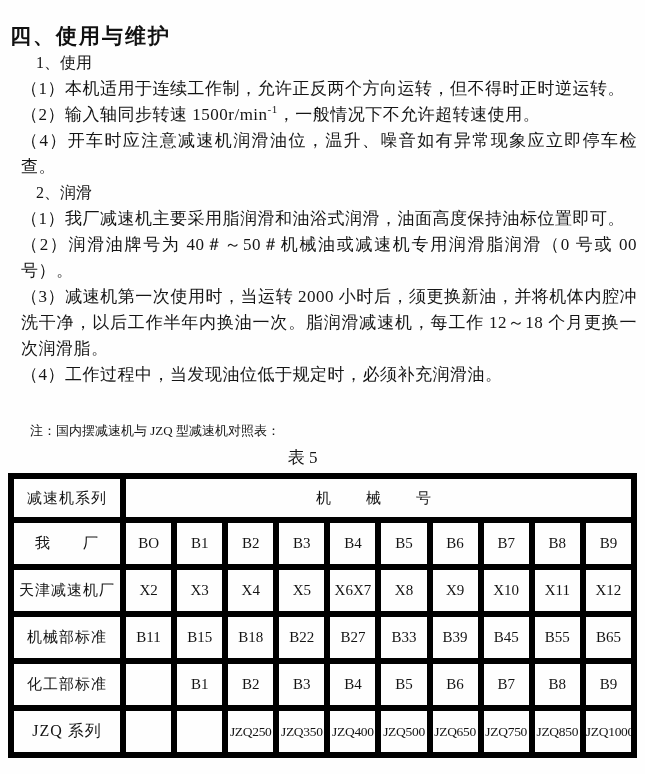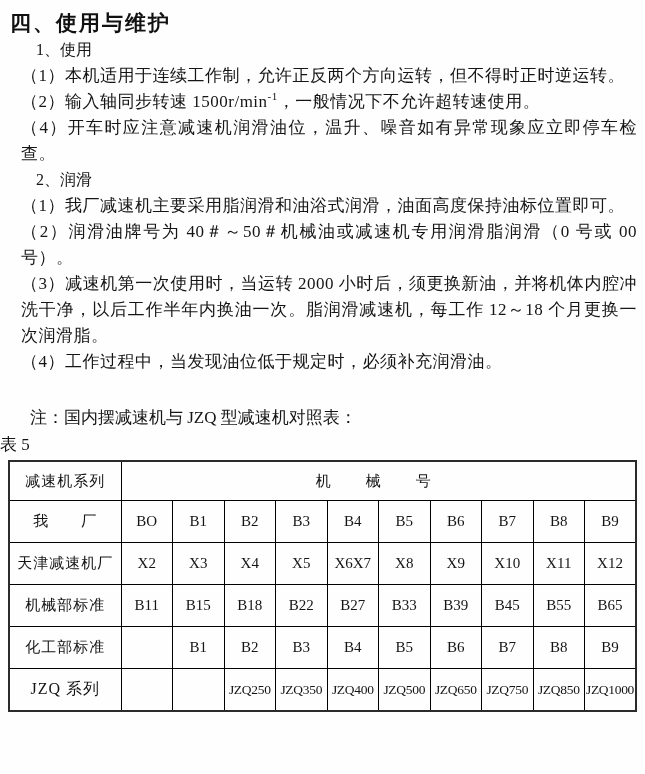--- a/index.html
+++ b/index.html
@@ -10,21 +10,21 @@
     color: #151515;
   }
   .page {
     position: relative;
     width: 645px; height: 774px;
     overflow: hidden;
     background: #fefefe;
   }
   .page-title {
     margin: 0;
-    padding: 9px 0 0 10px;
+    padding: 22px 0 0 10px;
     font-family: "Liberation Sans", "DejaVu Sans", sans-serif;
     font-weight: bold;
     font-size: 21px;
     letter-spacing: 2px;
     color: #111;
   }
   .sec-title {
     margin-left: 36px;
     font-size: 16px;
     line-height: 26px;
@@ -36,38 +36,38 @@
     text-align: justify;
     letter-spacing: 0.5px;
   }
   .item sup {
     font-size: 11px;
     vertical-align: super;
     line-height: 0;
   }
   .table-note-intro {
     margin: 30px 0 0 30px;
-    font-size: 17px;
+    font-size: 13px;
     line-height: 26px;
   }
   .table-caption {
     margin: 2px 40px 0 0;
-    text-align: left;
+    text-align: center;
     font-size: 17px;
     line-height: 24px;
   }
   table.cmp {
     border-collapse: collapse;
     table-layout: fixed;
     width: 629px;
     margin: 3px 0 0 8px;
     border: 2px solid #2b2b2b;
   }
   table.cmp td {
-    border: 1px solid #000000;
+    border: 6px solid #000000;
     text-align: center;
     vertical-align: middle;
     font-size: 15px;
     padding: 0;
     overflow: hidden;
     white-space: nowrap;
     color: #141414;
   }
   tr.hdr td { height: 38px; }
   tr.r td { height: 41px; }

